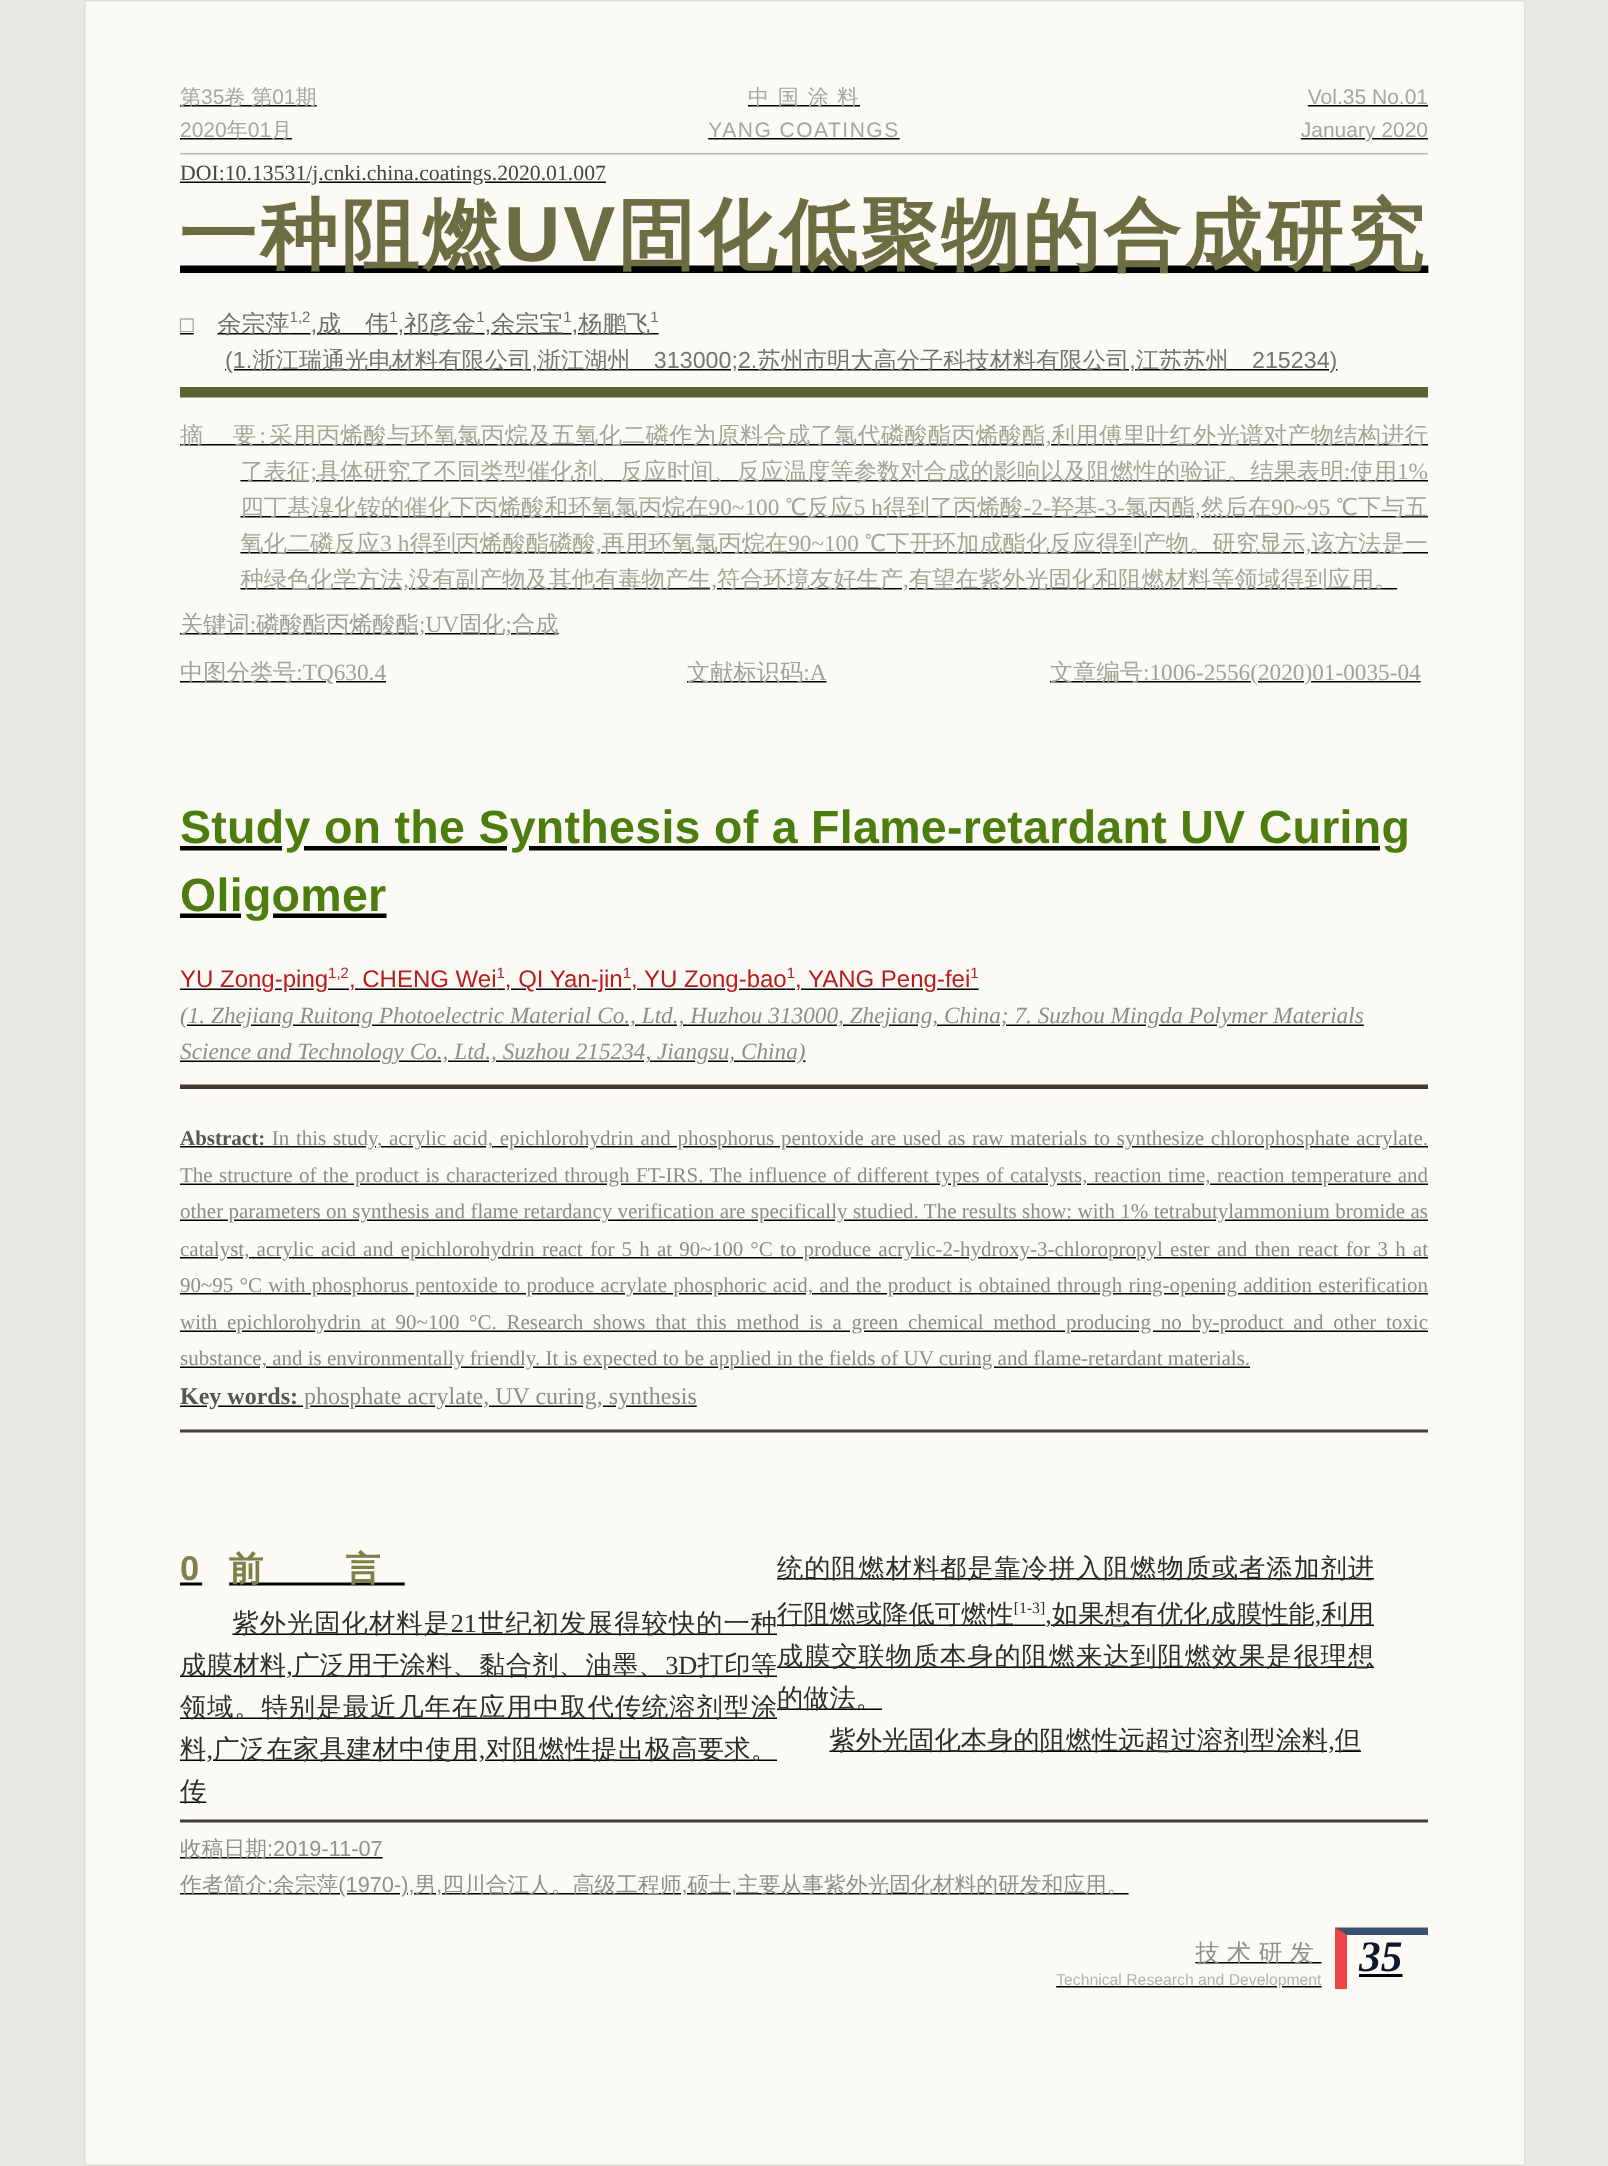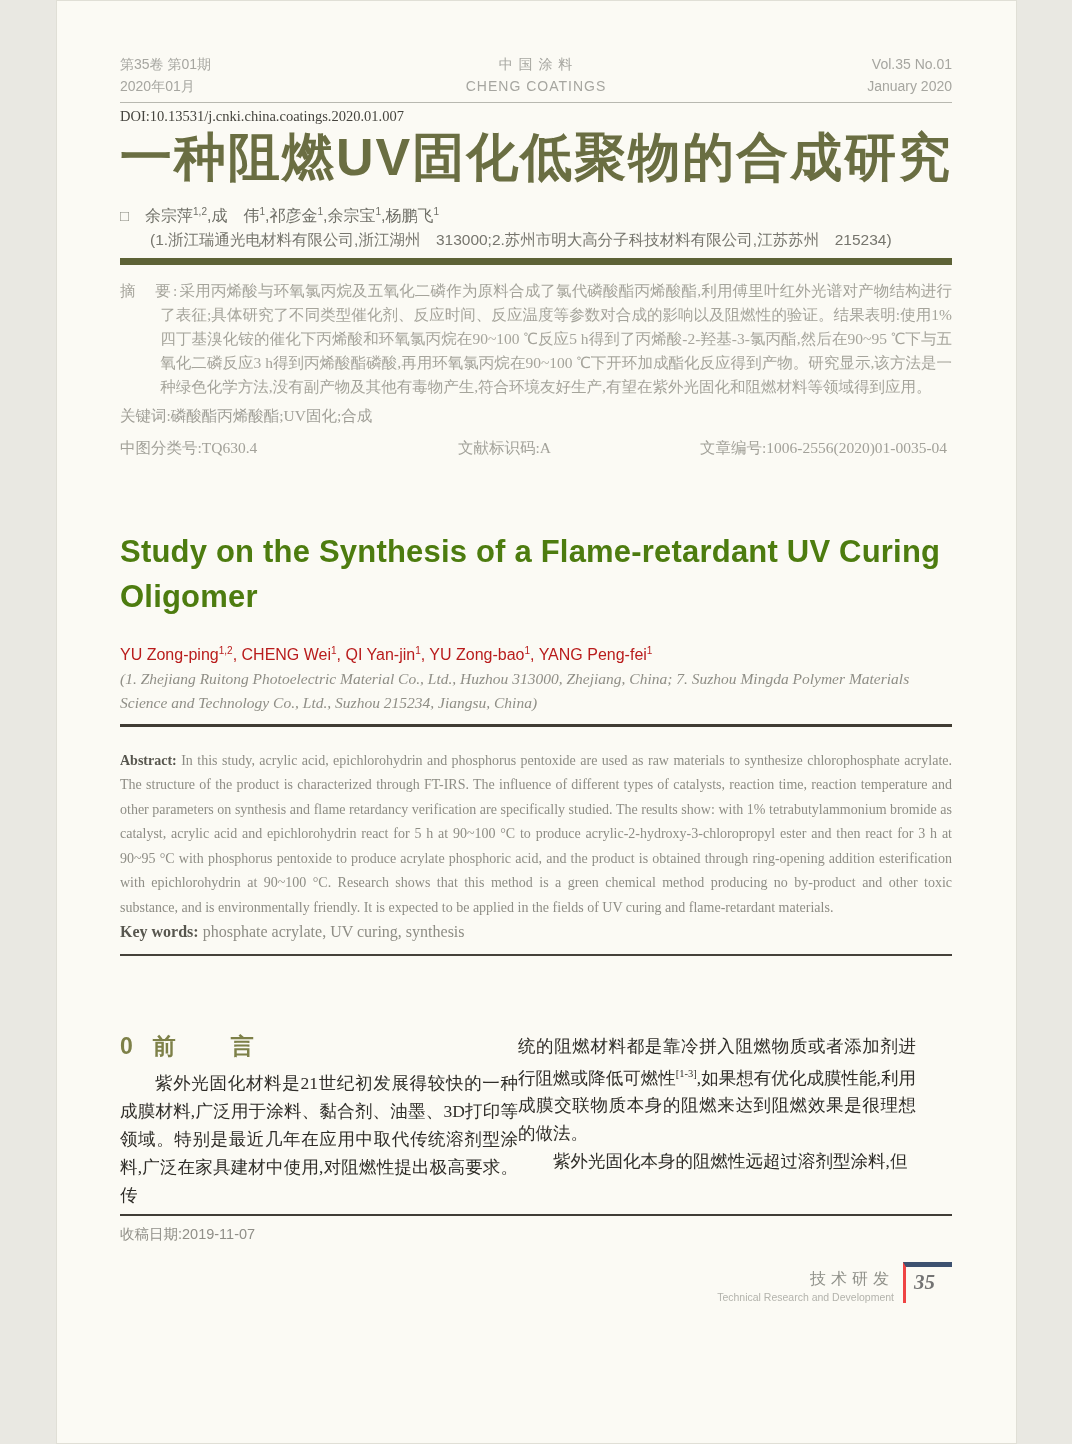--- a/index.html
+++ b/index.html
@@ -5,20 +5,21 @@
   * { margin: 0; padding: 0; box-sizing: border-box; }
   html, body { background: #e9e8e2; }
   .page {
     width: 961px; height: 1444px;
     margin: 0 auto;
     background: #fbfaf4;
     border: 1px solid #e0dfd6;
     overflow: hidden;
     font-family: "Liberation Sans", sans-serif;
     position: relative;
+    text-decoration: underline;
   }
   .content { width: 832px; margin: 0 auto; }
 
   
   .jheader { display: flex; padding-top: 52px; color: #a6a6a0; font-size: 14px; line-height: 22px; }
   .jheader .h-left  { width: 230px; text-align: left; }
   .jheader .h-center{ flex: 1; text-align: center; letter-spacing: 1px; }
   .jheader .h-right { width: 230px; text-align: right; }
   .h-rule { border-bottom: 1.5px solid #b8b8b0; margin-top: 5px; }
   .doi { font-family: "Liberation Serif", serif; font-size: 14.5px; color: #45443e; margin-top: 5px; }
@@ -78,40 +79,40 @@
   
   .foot-rule { border-top: 2px solid #403d36; margin-top: 5px; }
   .footnote { margin-top: 6px; font-size: 14.5px; line-height: 24px; color: #908f88; }
 
   
   .pfooter { display: flex; justify-content: flex-end; align-items: flex-end; margin-top: 16px; }
   .pfooter .labels { text-align: right; margin-right: 9px; }
   .pfooter .cn { font-size: 16px; letter-spacing: 5px; color: #8f9089; }
   .pfooter .en { font-size: 10.5px; color: #b3b3ac; margin-top: 1px; }
   .page-no {
-    border-top: 5px solid #3d5170; border-left: 3px solid #ef4444;
-    color: #737373; font-family: "Liberation Serif", serif;
-    font-style: italic; font-weight: 700; font-size: 21px;
+    border-top: 5px solid #3d5170; border-left: 8px solid #ef4444;
+    color: #0f172a; font-family: "Liberation Serif", serif;
+    font-style: italic; font-weight: 700; font-size: 29px;
     padding: 0 17px 6px 8px; line-height: 30px;
   }
 </style>
 </head>
 <body>
 
 <div class="page">
   <div class="content">
 
     <div class="jheader">
       <div class="h-left">
         <div>第35卷 第01期</div>
         <div>2020年01月</div>
       </div>
       <div class="h-center">
         <div>中 国 涂 料</div>
-        <div>CHENG COATINGS</div>
+        <div>YANG COATINGS</div>
       </div>
       <div class="h-right">
         <div>Vol.35 No.01</div>
         <div>January 2020</div>
       </div>
     </div>
     <div class="h-rule"></div>
     <div class="doi">DOI:10.13531/j.cnki.china.coatings.2020.01.007</div>
 
     <h1 class="cn-title">一种阻燃UV固化低聚物的合成研究</h1>
@@ -169,20 +170,21 @@
       </div>
       <div class="col">
         <p><span>统的阻燃材料都是靠冷拼入阻燃物质或者添加剂进行阻燃或降低可燃性</span><sup>[1-3]</sup><span>,如果想有优化成膜性能,利用成膜交联物质本身的阻燃来达到阻燃效果是很理想的做法。</span></p>
         <p class="p-indent">紫外光固化本身的阻燃性远超过溶剂型涂料,但</p>
       </div>
     </div>
 
     <div class="foot-rule"></div>
     <div class="footnote">
       <div>收稿日期:2019-11-07</div>
+      <div>作者简介:余宗萍(1970-),男,四川合江人。高级工程师,硕士,主要从事紫外光固化材料的研发和应用。</div>
     </div>
 
     <div class="pfooter">
       <div class="labels">
         <div class="cn">技术研发</div>
         <div class="en">Technical Research and Development</div>
       </div>
       <div class="page-no">35</div>
     </div>
 

